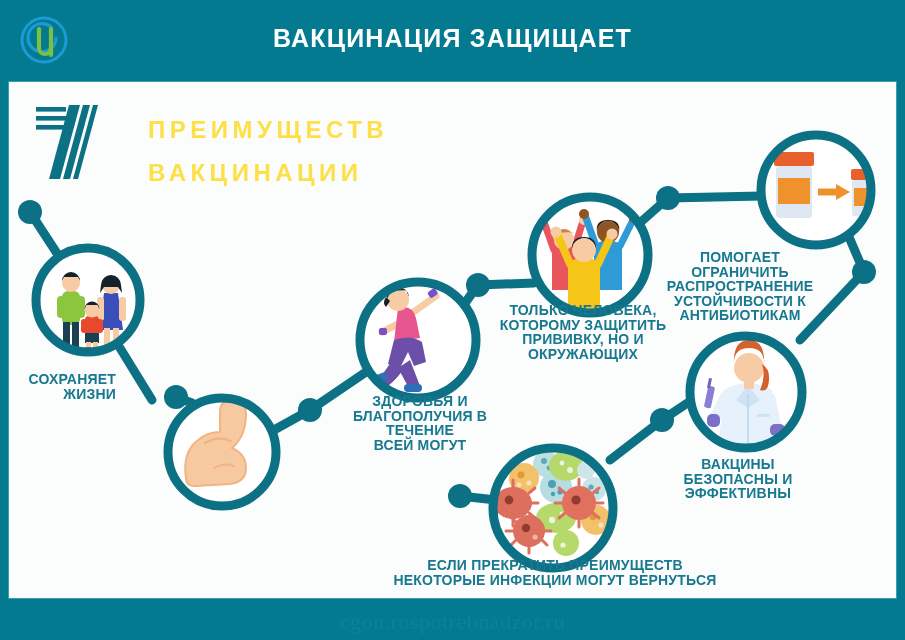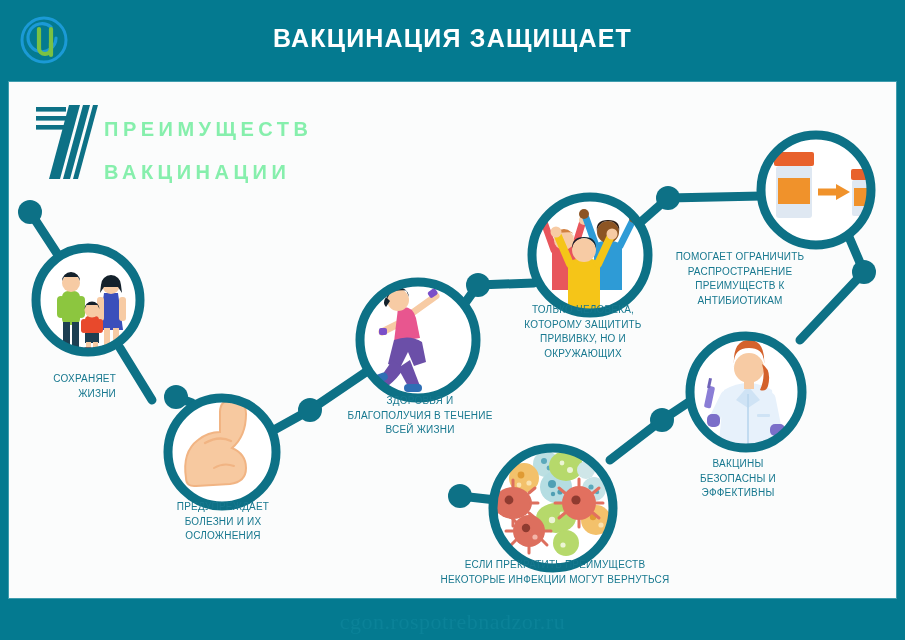--- a/index.html
+++ b/index.html
@@ -31,31 +31,31 @@
   .footer-text{
     position:absolute;left:0;top:609px;width:905px;text-align:center;
     font-family:"Liberation Serif","DejaVu Serif",serif;
     font-size:22px;color:#0b8298;letter-spacing:.5px;
   }
 
   
   .seven{position:absolute;left:36px;top:103px;width:70px;height:78px;}
   .headline{position:absolute;left:104px;top:108px;}
   .headline div{
-    color:#86efac;font-weight:bold;font-size:20px;letter-spacing:4.5px;
-    line-height:43px;white-space:nowrap;
+    color:#fde047;font-weight:bold;font-size:24px;letter-spacing:4.5px;
+    line-height:43px;white-space:nowrap;margin-left:44px;
   }
 
   
   .graph{position:absolute;left:0;top:0;width:905px;height:640px;pointer-events:none;}
 
   
   .nlabel{
-    position:absolute;color:#17788f;font-weight:normal;
-    font-size:10px;line-height:14.5px;letter-spacing:.2px;
+    position:absolute;color:#17788f;font-weight:bold;
+    font-size:14px;line-height:14.5px;letter-spacing:.2px;
   }
   .ctr{text-align:center;}
   .lft{text-align:right;}
 </style>
 </head>
 <body>
 
 <div id="page">
 
   <div class="header">
@@ -348,43 +348,38 @@
       <circle cx="586" cy="470" r="9" fill="#cfe6e8"></circle>
     </g>
     <circle cx="553" cy="508" r="60" fill="none" stroke="#0d7186" stroke-width="9"></circle>
   </svg>
 
   <div class="nlabel lft" style="left:6px;top:372px;width:110px;">
     <div>СОХРАНЯЕТ</div>
     <div>ЖИЗНИ</div>
   </div>
 
-  <div class="nlabel ctr" style="left:140px;top:500px;width:166px;">
-    <div>ПРЕДУПРЕЖДАЕТ</div>
-    <div>БОЛЕЗНИ И ИХ</div>
-    <div>ОСЛОЖНЕНИЯ</div>
-  </div>
 
   <div class="nlabel ctr" style="left:320px;top:394px;width:200px;">
     <div>ЗДОРОВЬЯ И</div>
     <div>БЛАГОПОЛУЧИЯ В ТЕЧЕНИЕ</div>
-    <div>ВСЕЙ ЖИЗНИ</div>
+    <div>ВСЕЙ МОГУТ</div>
   </div>
 
   <div class="nlabel ctr" style="left:490px;top:303px;width:186px;">
     <div>ТОЛЬКО ЧЕЛОВЕКА,</div>
     <div>КОТОРОМУ ЗАЩИТИТЬ</div>
     <div>ПРИВИВКУ, НО И</div>
     <div>ОКРУЖАЮЩИХ</div>
   </div>
 
   <div class="nlabel ctr" style="left:652px;top:250px;width:176px;">
     <div>ПОМОГАЕТ ОГРАНИЧИТЬ</div>
     <div>РАСПРОСТРАНЕНИЕ</div>
-    <div>ПРЕИМУЩЕСТВ К</div>
+    <div>УСТОЙЧИВОСТИ К</div>
     <div>АНТИБИОТИКАМ</div>
   </div>
 
   <div class="nlabel ctr" style="left:668px;top:457px;width:140px;">
     <div>ВАКЦИНЫ</div>
     <div>БЕЗОПАСНЫ И</div>
     <div>ЭФФЕКТИВНЫ</div>
   </div>
 
   <div class="nlabel ctr" style="left:390px;top:558px;width:330px;">

